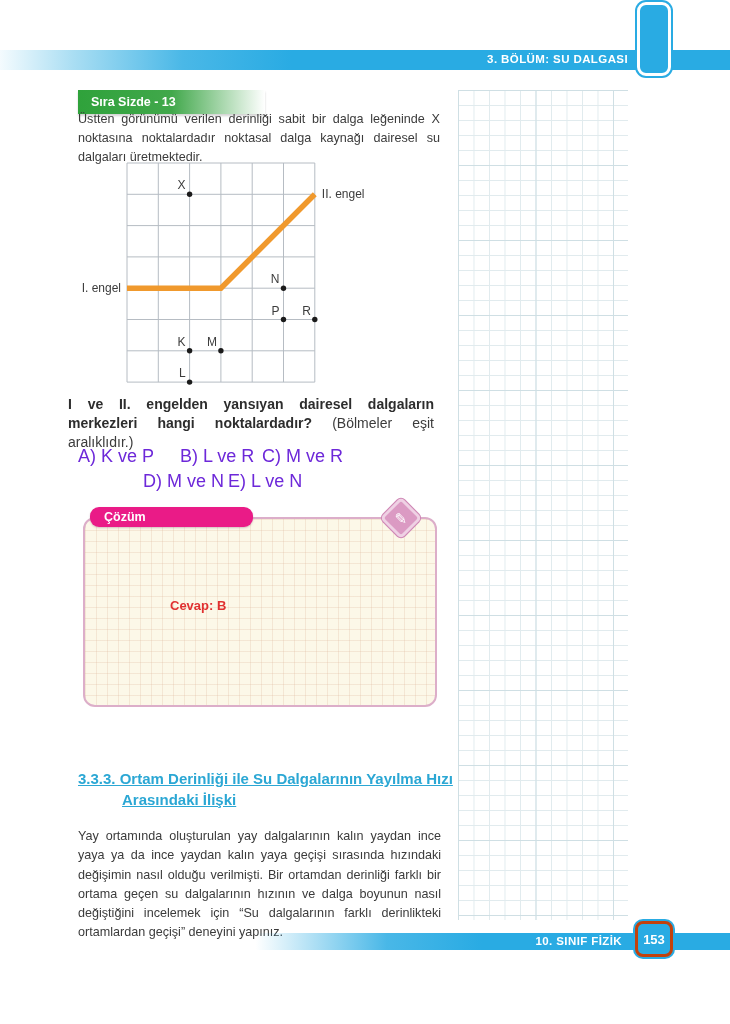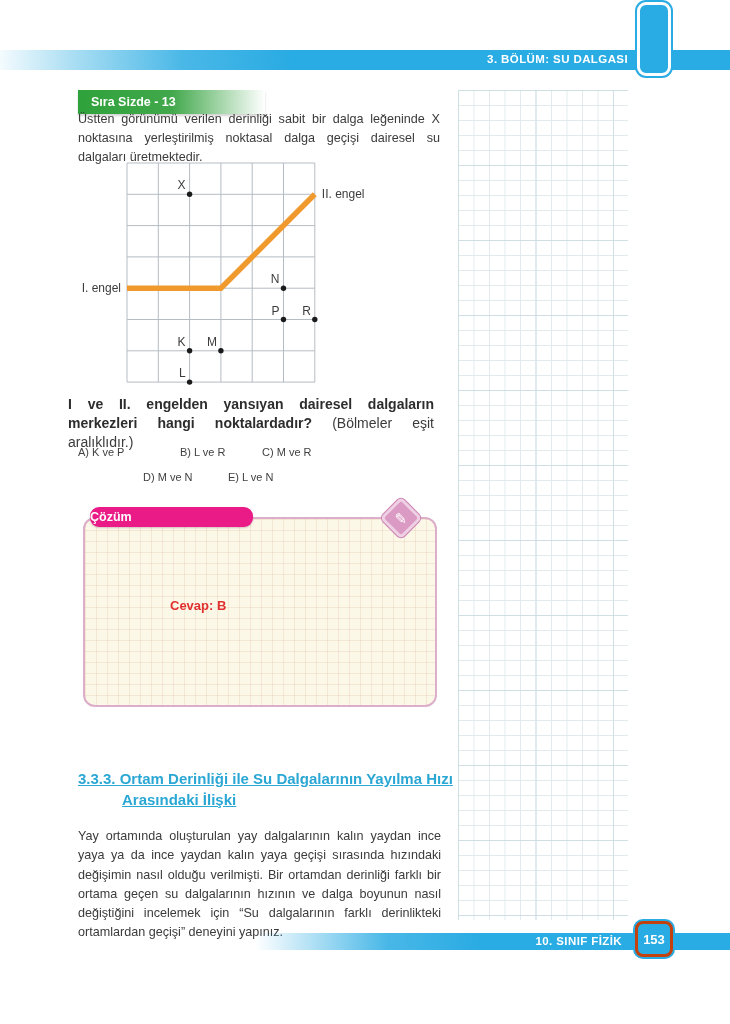--- a/index.html
+++ b/index.html
@@ -48,39 +48,39 @@
     position:absolute;left:78px;top:110px;width:362px;margin:0;
     font-size:12.6px;line-height:19px;text-align:justify;
   }
   .diagram{position:absolute;left:70px;top:158px;}
   .diagram text{font-family:"Liberation Sans",sans-serif;}
   .question{
     position:absolute;left:68px;top:395px;width:366px;margin:0;
     font-size:14px;line-height:19px;text-align:justify;
   }
   .question strong{color:#2d2d2d;}
-  .opt{position:absolute;font-size:11px;color:#404040;white-space:nowrap;}
+  .opt{position:absolute;font-size:18px;color:#6d28d9;white-space:nowrap;}
   .oA{left:78px;top:446px;}  .oB{left:180px;top:446px;}  .oC{left:262px;top:446px;}
   .oD{left:143px;top:471px;} .oE{left:228px;top:471px;}
   
   .solution-box{
     position:absolute;left:83px;top:517px;width:350px;height:186px;
     background-color:#fcf8e8;
     background-image:
       linear-gradient(to right, rgba(225,190,165,.30) 1px, transparent 1px),
       linear-gradient(to bottom, rgba(225,190,165,.30) 1px, transparent 1px);
     background-size:11px 11px;
     border:2px solid #dcaec9;border-radius:12px;
   }
   .solution-tab{
     position:absolute;left:90px;top:507px;width:163px;height:20px;
     background:#ea1b87;border-radius:9px;z-index:4;
     box-shadow:0 1px 2px rgba(150,110,130,.4);
     display:flex;align-items:center;
-    color:#ffffff;font-size:12.5px;font-weight:bold;box-sizing:border-box;
+    color:#ffffff;font-size:12.5px;font-weight:bold;padding-left:14px;box-sizing:border-box;
   }
   .diamond{
     position:absolute;left:386px;top:503px;width:30px;height:30px;
     background:#db9ac3;border-radius:5px;transform:rotate(45deg);
     box-shadow:inset 0 0 0 3px rgba(255,255,255,.55), 0 0 0 1px #cf87b5;
     z-index:4;display:flex;align-items:center;justify-content:center;
   }
   .diamond .pencil{transform:rotate(-45deg);color:#ffffff;font-size:15px;line-height:1;}
   .answer{
     position:absolute;left:170px;top:598px;
@@ -114,21 +114,21 @@
 
   <div class="header-bar">
     <span class="header-title">3. BÖLÜM: SU DALGASI</span>
   </div>
   <div class="top-tab"></div>
 
   <div class="badge-green">
     <span>Sıra Sizde - 13</span>
   </div>
 
-  <p class="intro">Üstten görünümü verilen derinliği sabit bir dalga leğeninde X noktasına yerleştirilmiş noktasal dalga geçişi dairesel su dalgaları üretmektedir.</p>
+  <p class="intro">Üstten görünümü verilen derinliği sabit bir dalga leğeninde X noktasına noktalardadır noktasal dalga kaynağı dairesel su dalgaları üretmektedir.</p>
 
   <svg class="diagram" width="380" height="242" viewBox="0 0 380 242">
       <line x1="57" y1="5" x2="57" y2="224.1" stroke="#b6bcc3" stroke-width="1"></line>
       <line x1="88.3" y1="5" x2="88.3" y2="224.1" stroke="#b6bcc3" stroke-width="1"></line>
       <line x1="119.6" y1="5" x2="119.6" y2="224.1" stroke="#b6bcc3" stroke-width="1"></line>
       <line x1="150.9" y1="5" x2="150.9" y2="224.1" stroke="#b6bcc3" stroke-width="1"></line>
       <line x1="182.2" y1="5" x2="182.2" y2="224.1" stroke="#b6bcc3" stroke-width="1"></line>
       <line x1="213.5" y1="5" x2="213.5" y2="224.1" stroke="#b6bcc3" stroke-width="1"></line>
       <line x1="244.8" y1="5" x2="244.8" y2="224.1" stroke="#b6bcc3" stroke-width="1"></line>
       <line x1="57" y1="5" x2="244.8" y2="5" stroke="#b6bcc3" stroke-width="1"></line>

